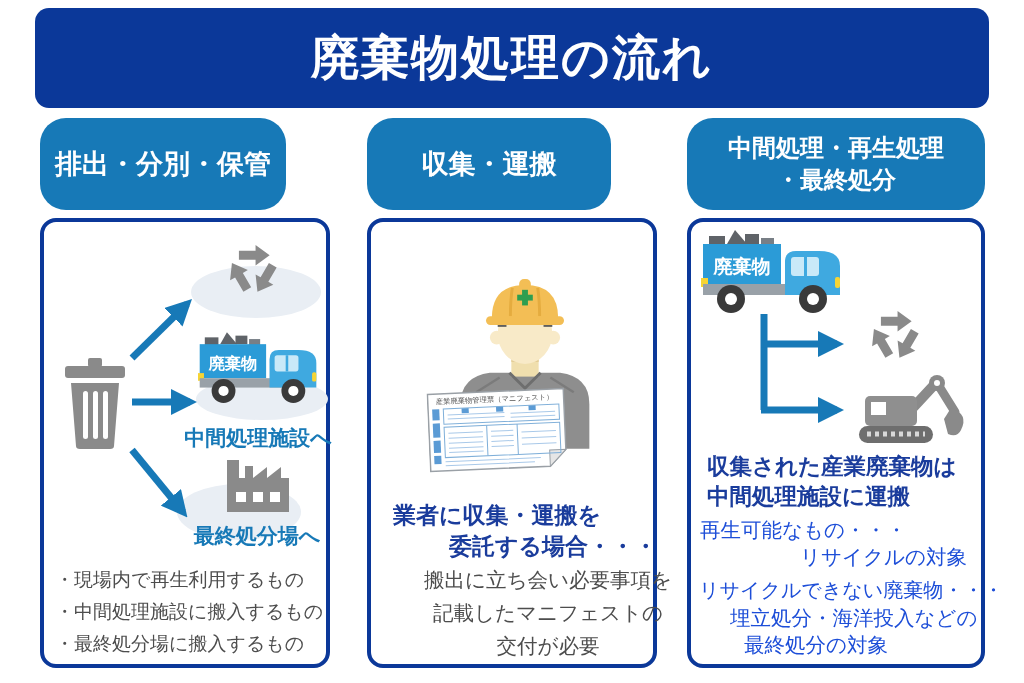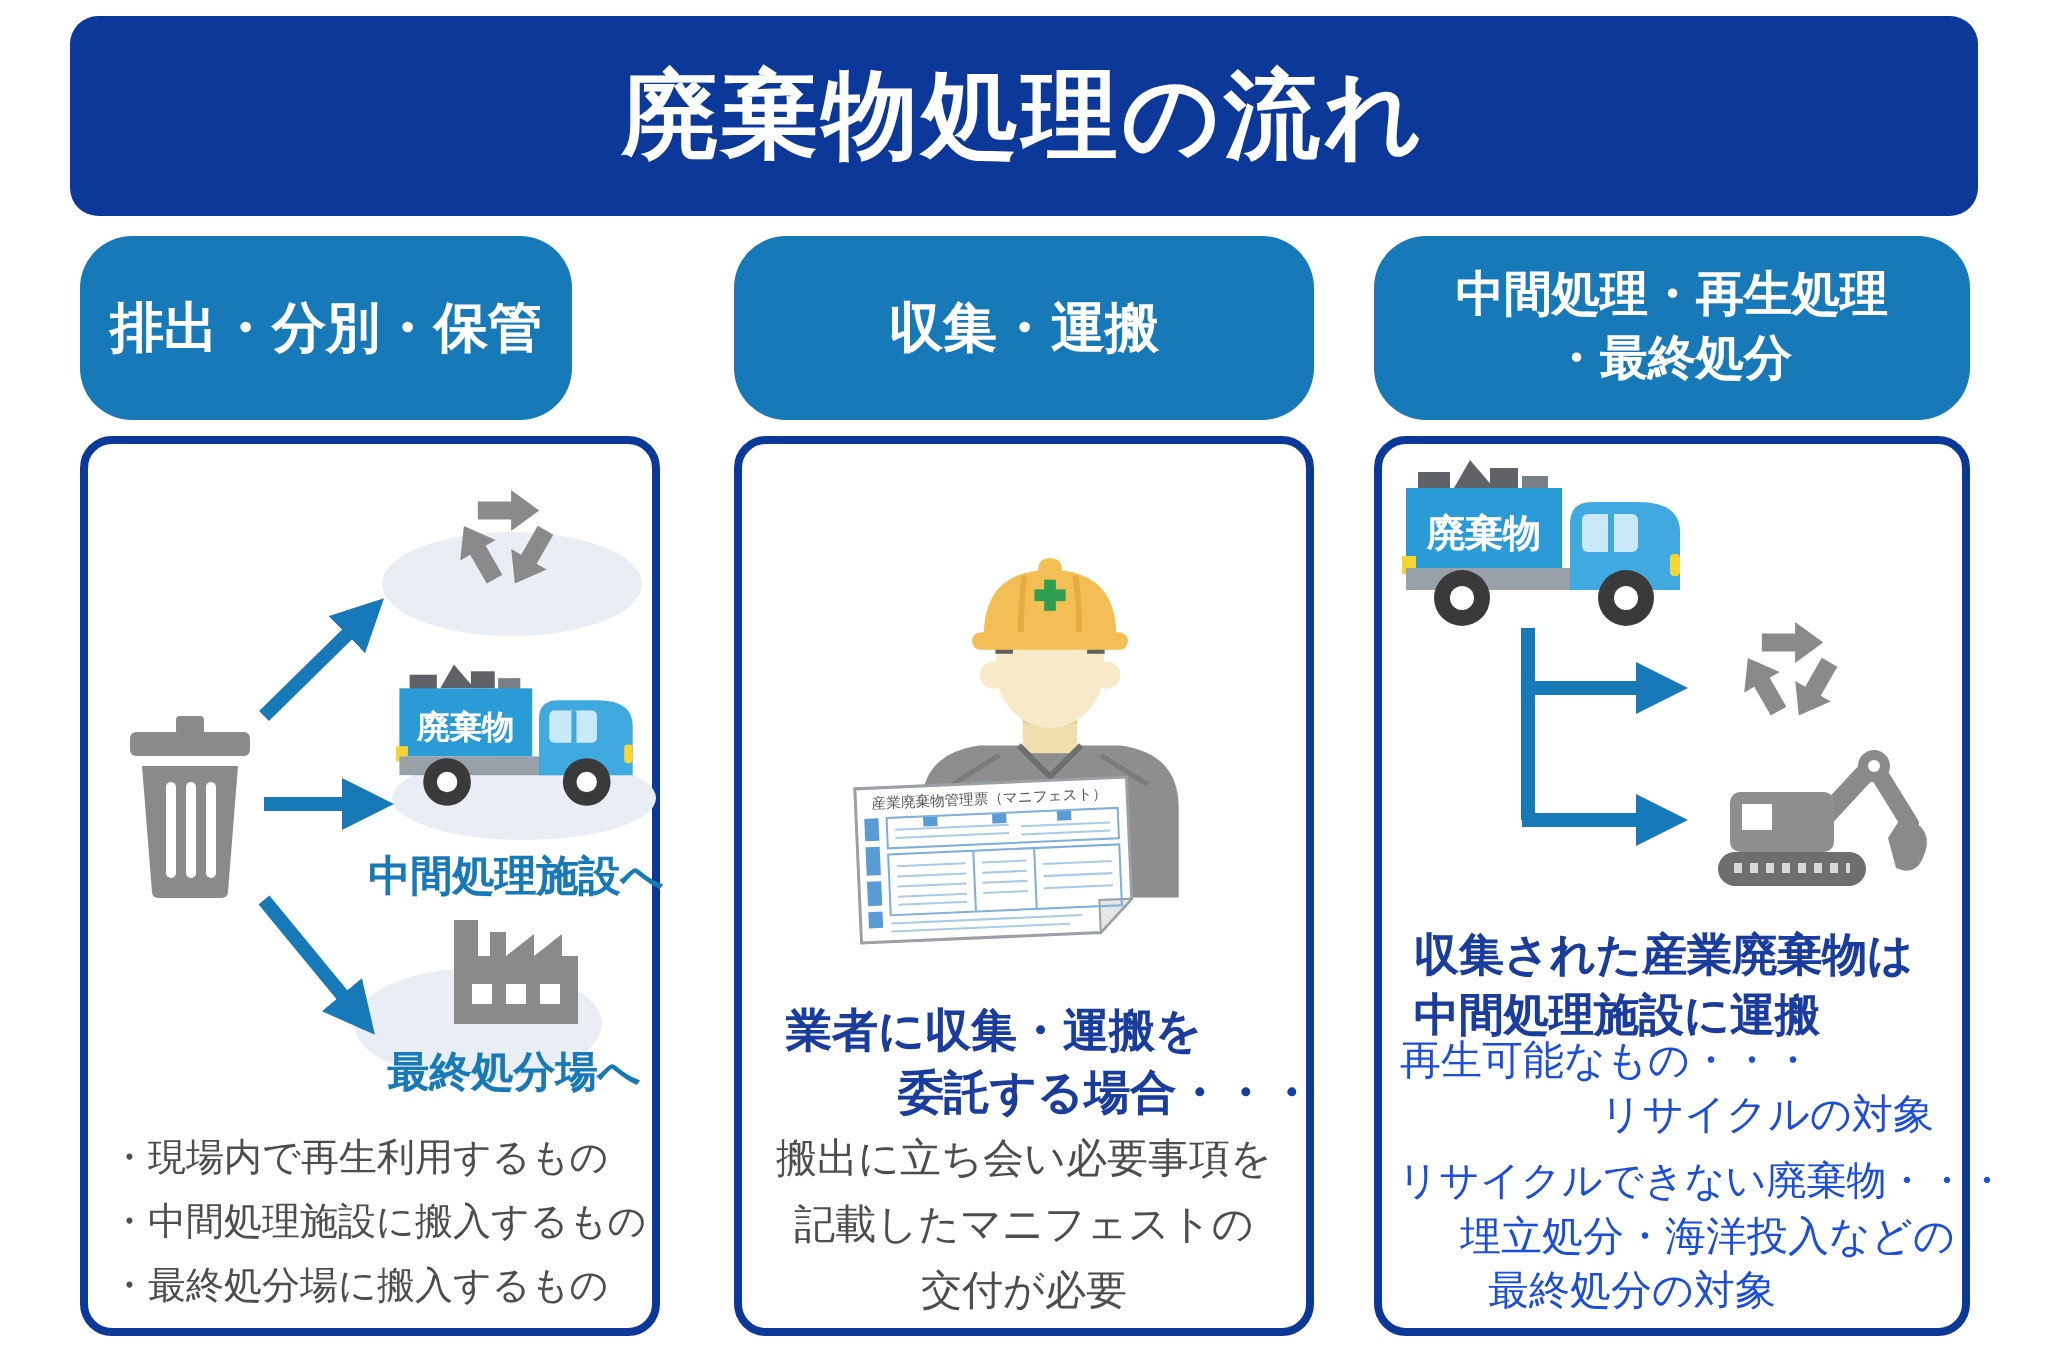--- a/index.html
+++ b/index.html
@@ -9,41 +9,41 @@
   
   .banner{position:absolute;left:35px;top:8px;width:954px;height:100px;background:#0B3899;
           border-radius:14px;display:flex;align-items:center;justify-content:center;}
   .banner-title{color:#ffffff;font-size:48px;font-weight:bold;letter-spacing:2px;}
 
   
   .badge{position:absolute;top:118px;height:92px;background:#1779B7;border-radius:26px;
          display:flex;flex-direction:column;align-items:center;justify-content:center;
          color:#ffffff;font-weight:bold;text-align:center;}
   .badge1{left:40px;width:246px;font-size:27px;}
-  .badge2{left:367px;width:290px;font-size:27px;}
+  .badge2{left:367px;width:244px;font-size:27px;}
   .badge3{left:687px;width:298px;font-size:24px;line-height:1.35;}
 
   
   .panel{position:absolute;top:218px;height:450px;background:#ffffff;border:4px solid #0B3899;
          border-radius:16px;box-sizing:border-box;}
   .panel1{left:40px;width:290px;}
   .panel2{left:367px;width:290px;}
   .panel3{left:687px;width:298px;}
   .panel *{position:absolute;}
 
   .soft-ellipse{background:#E9EEF4;border-radius:50%;}
 
   .cap-blue{color:#1779B7;font-weight:bold;font-size:21px;text-align:center;white-space:nowrap;}
   .headline-navy{color:#1A3C9C;font-weight:bold;white-space:nowrap;}
   .gray-text{color:#1d4ed8;white-space:nowrap;}
 
   .bullets{left:11px;top:342px;font-size:19px;line-height:32px;color:#4D4D4D;white-space:nowrap;}
   .bullets div{position:static;}
 
-  .p2-body{left:0;top:341px;width:282px;text-align:center;font-size:20.5px;line-height:33px;color:#4D4D4D;}
+  .p2-body{left:0;top:341px;width:282px;text-align:center;font-size:20.5px;line-height:33px;color:#4D4D4D;padding-left:36px;}
   .p2-body div{position:static;}
 
   svg{display:block;}
   .overlay{pointer-events:none;}
 </style>
 </head>
 <body>
 
 <div id="canvas">
 
@@ -247,21 +247,21 @@
       <path d="M84 15 L102 44" stroke="#8A8A8A" stroke-width="9" stroke-linecap="round" fill="none"></path>
       <circle cx="84" cy="15" r="8" fill="#8A8A8A"></circle>
         <circle cx="84" cy="15" r="3" fill="#ffffff"></circle>
       <path d="M98 40 Q116 46 108 62 Q104 70 95 66 L91 51 Z" fill="#8A8A8A"></path>
       <rect x="12" y="28" width="52" height="30" rx="5" fill="#8F8F8F"></rect>
       <rect x="18" y="34" width="15" height="13" fill="#ffffff"></rect>
       <rect x="6" y="58" width="74" height="17" rx="8.5" fill="#6E6E6E"></rect>
       <path d="M14 66 H72" stroke="#D9D9D9" stroke-width="5" stroke-dasharray="4 4" fill="none"></path>
     </svg>
 
-    <div class="headline-navy" style="left:16px;top:230px;font-size:22.5px;line-height:29.5px;margin-top:11px;">
+    <div class="headline-navy" style="left:16px;top:230px;font-size:22.5px;line-height:29.5px;">
       <div style="position:static;">収集された産業廃棄物は</div>
       <div style="position:static;">中間処理施設に運搬</div>
     </div>
 
     <div class="gray-text" style="left:9px;top:294px;font-size:20.5px;">再生可能なもの・・・</div>
     <div class="gray-text" style="left:0;top:321px;width:276px;font-size:20.5px;text-align:right;">リサイクルの対象</div>
 
     <div class="gray-text" style="left:8px;top:355px;font-size:20px;">リサイクルできない廃棄物・・・</div>
     <div class="gray-text" style="left:39px;top:382px;font-size:20.5px;">埋立処分・海洋投入などの</div>
     <div class="gray-text" style="left:53px;top:409px;font-size:20.5px;">最終処分の対象</div>

